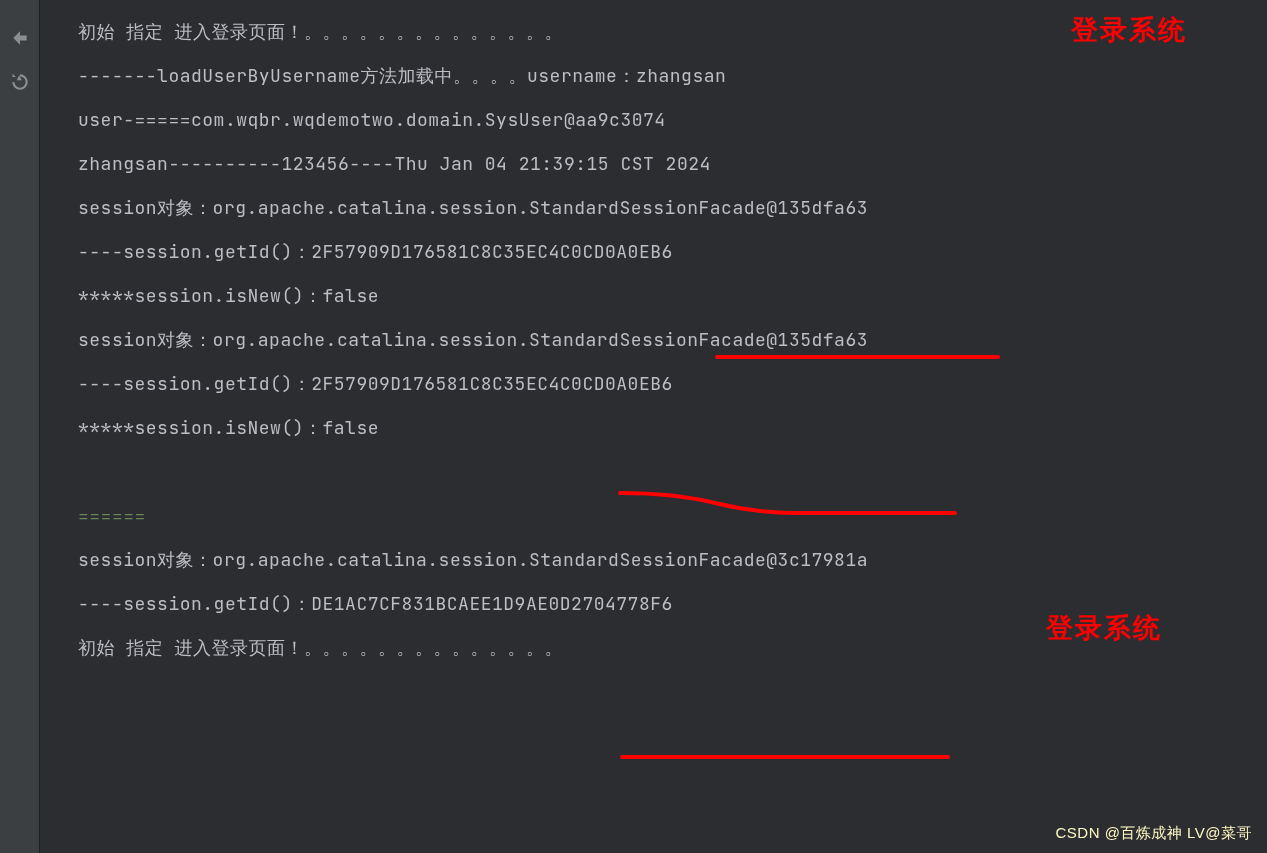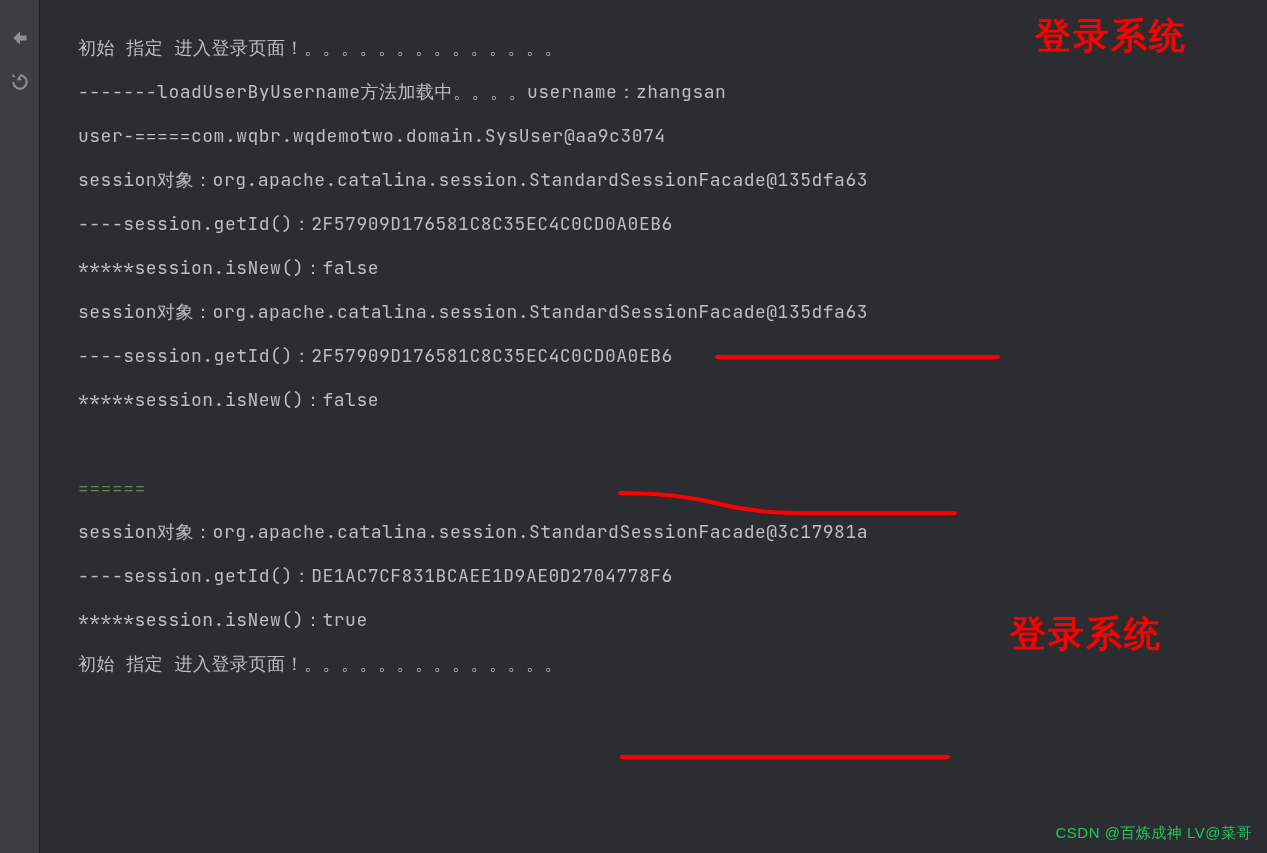--- a/index.html
+++ b/index.html
@@ -37,41 +37,40 @@
       fill: #8c8e92;
       cursor: pointer;
     }
     .console {
       flex: 1;
       padding: 10px 3px 10px 38px;
       line-height: 44px;
       letter-spacing: 0.5px;
       position: relative;
       overflow: hidden;
-      margin-top: 16px;
     }
     .line {
       white-space: pre;
       height: 44px;
       font-family: 'JetBrains Mono', 'Consolas', 'Monaco', monospace;
     }
     .normal {
       color: #bcbec4;
     }
     .red-log {
       color: #cc7832;
     }
     .green {
       color: #6a8759;
     }
     .annotation {
       position: absolute;
       color: #ff0000;
       font-family: 'SimHei', 'Microsoft YaHei', sans-serif;
-      font-size: 36px;
+      font-size: 27px;
       font-weight: bold;
       letter-spacing: 2px;
     }
     .annotation-login {
       top: 12px;
       right: 80px;
     }
     .annotation-logout {
       top: 610px;
       right: 105px;
@@ -96,21 +95,21 @@
       position: absolute;
       top: 485px;
       left: 615px;
       width: 360px;
       height: 40px;
     }
     .watermark {
       position: absolute;
       bottom: 10px;
       right: 15px;
-      color: #22c55e;
+      color: #fef9c3;
       font-family: 'Microsoft YaHei', sans-serif;
       font-size: 15px;
       letter-spacing: 0.5px;
     }
   </style>
 </head>
 <body>
 
 <div class="container">
   <div class="sidebar">
@@ -120,31 +119,31 @@
     <svg class="sidebar-icon" viewBox="0 0 24 24">
       <path d="M12 4 A8 8 0 1 1 4 12" stroke="#8c8e92" stroke-width="2.5" fill="none"></path>
       <path d="M4 4 L4 12 L12 12" stroke="#8c8e92" stroke-width="0" fill="#8c8e92" transform="translate(0,-8) scale(0.5) translate(2,16)"></path>
       <polygon points="2,10 8,10 5,4" fill="#8c8e92" transform="translate(6,0)"></polygon>
     </svg>
   </div>
   <div class="console">
     <div class="line normal">初始 指定 进入登录页面！。。。。。。。。。。。。。。</div>
     <div class="line normal">-------loadUserByUsername方法加载中。。。。username：zhangsan</div>
     <div class="line normal">user-=====com.wqbr.wqdemotwo.domain.SysUser@aa9c3074</div>
+    <div class="line normal">zhangsan----------123456----Thu Jan 04 21:39:15 CST 2024</div>
     <div class="line normal">session对象：org.apache.catalina.session.StandardSessionFacade@135dfa63</div>
     <div class="line normal">----session.getId()：2F57909D176581C8C35EC4C0CD0A0EB6</div>
     <div class="line normal">*****session.isNew()：false</div>
     <div class="line normal">session对象：org.apache.catalina.session.StandardSessionFacade@135dfa63</div>
     <div class="line normal">----session.getId()：2F57909D176581C8C35EC4C0CD0A0EB6</div>
     <div class="line normal">*****session.isNew()：false</div>
     <div class="line normal"></div>
     <div class="line green">======</div>
     <div class="line normal">session对象：org.apache.catalina.session.StandardSessionFacade@3c17981a</div>
     <div class="line normal">----session.getId()：DE1AC7CF831BCAEE1D9AE0D2704778F6</div>
-    <div class="line normal">*****session.isNew()：true</div>
     <div class="line normal">初始 指定 进入登录页面！。。。。。。。。。。。。。。</div>
   </div>
 </div>
 
 <div class="annotation annotation-login">登录系统</div>
 <div class="annotation annotation-logout">登录系统</div>
 
 <div class="underline underline-1"></div>
 <svg class="curve-svg" viewBox="0 0 360 40">
   <path d="M5 8 Q 60 8 100 18 Q 140 28 180 28 L 340 28" stroke="#ff0000" stroke-width="4" fill="none" stroke-linecap="round"></path>

